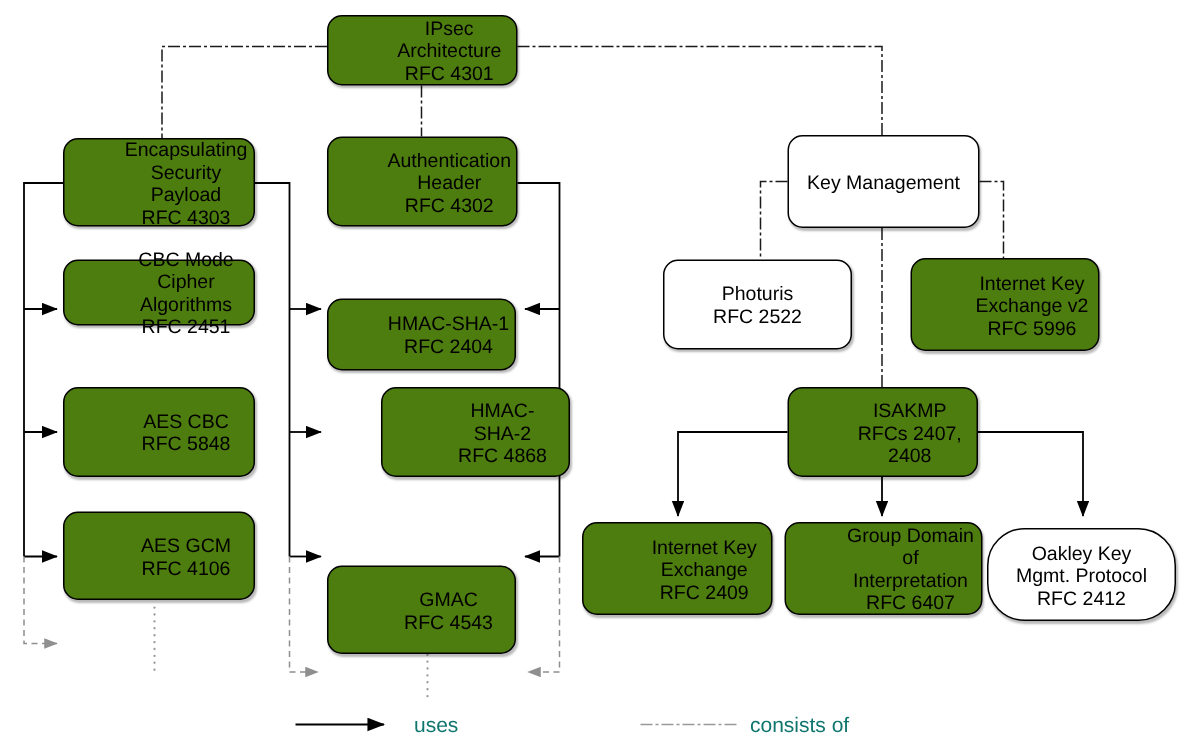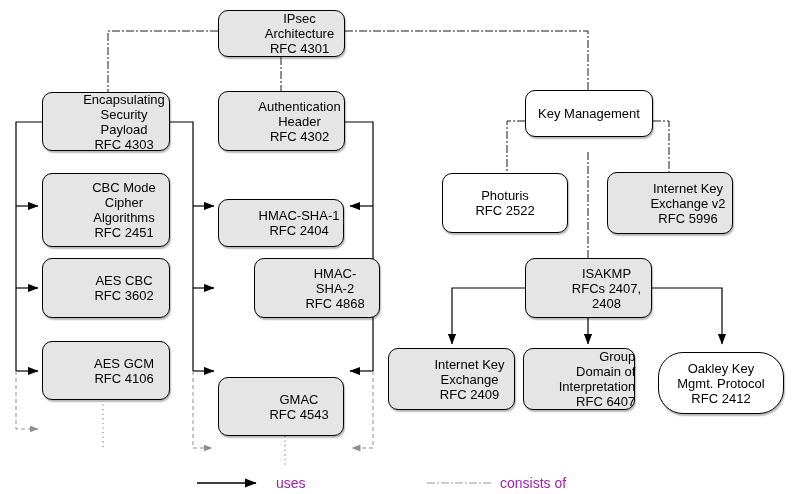--- a/index.html
+++ b/index.html
@@ -3,23 +3,23 @@
 <meta charset="utf-8">
 <style>
   html,body{margin:0;padding:0;background:#fff;}
   .canvas{position:relative;width:793px;height:494px;background:#ffffff;
           font-family:"Liberation Sans",sans-serif;overflow:hidden;}
   svg.wires{position:absolute;left:0;top:0;width:793px;height:494px;}
   .node{position:absolute;display:flex;align-items:center;justify-content:center;
         text-align:center;white-space:pre-line;font-size:13px;line-height:15px;
         color:#000;border:1px solid #000;border-radius:10px;box-sizing:border-box;
         box-shadow:1px 1.5px 1.5px rgba(0,0,0,0.28);}
-  .node.blue{background:#e5e5e5;padding-left:36px;}
+  .node.blue{background:#4d7c0f;padding-left:36px;}
   .node.white{background:#ffffff;}
-  .legend-label{position:absolute;font-size:14px;color:#a21caf;line-height:16px;}
+  .legend-label{position:absolute;font-size:14px;color:#0f766e;line-height:16px;}
 </style>
 </head>
 <body>
 
 <div class="canvas">
 
   <svg class="wires" viewBox="0 0 793 494" xmlns="http://www.w3.org/2000/svg">
     <defs>
       <marker id="arrB" markerWidth="10" markerHeight="8" refX="8.5" refY="3.5" orient="auto">
         <path d="M0,0 L9,3.5 L0,7 z" fill="#000"></path>
@@ -72,52 +72,52 @@
 
     <path d="M197,483 H256" stroke="#000" stroke-width="1.3" fill="none" marker-end="url(#arrB)"></path>
     <path d="M427,483 H492" stroke="#999" stroke-width="1" fill="none" stroke-dasharray="8 2 2 2"></path>
   </svg>
 
   <div class="node blue" style="left:218px;top:10px;width:127px;height:47px;">IPsec Architecture
 RFC 4301</div>
   <div class="node blue" style="left:42px;top:92px;width:128px;height:59px;">Encapsulating
 Security Payload
 RFC 4303</div>
-  <div class="node blue" style="left:42px;top:173px;width:128px;height:74px;">CBC Mode Cipher
+  <div class="node blue" style="left:42px;top:173px;width:128px;height:44px;">CBC Mode Cipher
 Algorithms
 RFC 2451</div>
   <div class="node blue" style="left:42px;top:258px;width:128px;height:60px;">AES CBC
-RFC 3602</div>
+RFC 5848</div>
   <div class="node blue" style="left:42px;top:341px;width:128px;height:59px;">AES GCM
 RFC 4106</div>
 
   <div class="node blue" style="left:218px;top:91px;width:127px;height:60px;">Authentication
 Header
 RFC 4302</div>
   <div class="node blue" style="left:218px;top:163px;width:126px;height:48px;margin-top:36px;">HMAC-SHA-1
 RFC 2404</div>
   <div class="node blue" style="left:218px;top:258px;width:126px;height:60px;margin-left:36px;">HMAC-
 SHA-2
 RFC 4868</div>
   <div class="node blue" style="left:218px;top:341px;width:126px;height:59px;margin-top:36px;">GMAC
 RFC 4543</div>
 
-  <div class="node white" style="left:525px;top:90px;width:128px;height:47px;">Key Management</div>
+  <div class="node white" style="left:525px;top:90px;width:128px;height:62px;">Key Management</div>
   <div class="node white" style="left:442px;top:173px;width:126px;height:60px;">Photuris
 RFC 2522</div>
   <div class="node blue" style="left:607px;top:172px;width:126px;height:62px;">Internet Key
 Exchange v2
 RFC 5996</div>
   <div class="node blue" style="left:525px;top:258px;width:127px;height:60px;">ISAKMP
 RFCs 2407, 2408</div>
 
   <div class="node blue" style="left:388px;top:348px;width:127px;height:62px;">Internet Key
 Exchange
 RFC 2409</div>
-  <div class="node blue" style="left:523px;top:348px;width:112px;height:62px;text-align:right;">Group Domain of
+  <div class="node blue" style="left:523px;top:348px;width:132px;height:62px;">Group Domain of
 Interpretation
 RFC 6407</div>
   <div class="node white" style="left:658px;top:352px;width:126px;height:62px;border-radius:25px;">Oakley Key
 Mgmt. Protocol
 RFC 2412</div>
 
   <div class="legend-label" style="left:276px;top:475px;">uses</div>
   <div class="legend-label" style="left:500px;top:475px;">consists of</div>
 
 </div>

